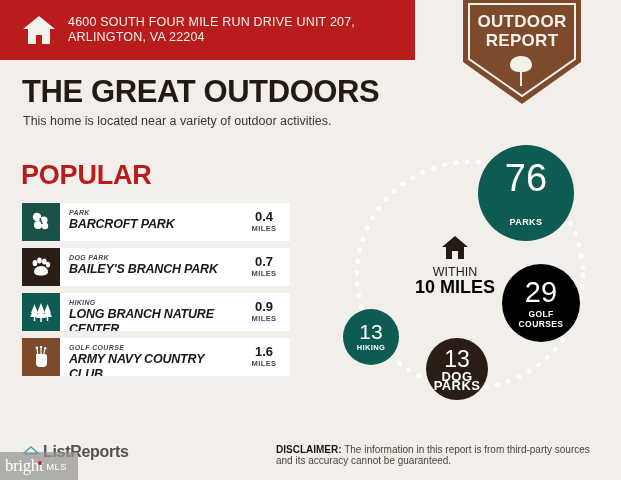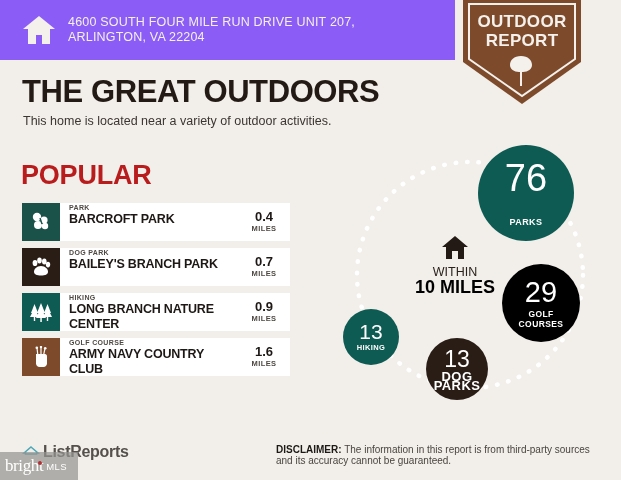--- a/index.html
+++ b/index.html
@@ -12,22 +12,22 @@
     background: #f2efea;
     font-family: "Liberation Sans", sans-serif;
     overflow: hidden;
     position: relative;
   }
 
   
   #header-bar {
     position: absolute;
     left: 0; top: 0;
-    width: 455px; height: 60px;
-    background: #8b5cf6;
+    width: 415px; height: 60px;
+    background: #b91c1c;
     display: flex;
     align-items: center;
   }
   #home-icon-header {
     width: 34px; height: 30px;
     margin-left: 22px;
     margin-right: 12px;
     flex: none;
   }
   #header-address {
@@ -101,21 +101,23 @@
     width: 38px;
     flex: none;
     display: flex;
     align-items: center;
     justify-content: center;
   }
   .poi-icon-box svg { display: block; }
   .poi-text {
     flex: 1 1 auto;
     padding-left: 9px;
+    padding-top: 5px;
     min-width: 0;
+    font-style: italic;
   }
   .poi-category {
     font-size: 7px;
     font-weight: bold;
     color: #4f4944;
     letter-spacing: 0.35px;
     line-height: 9px;
   }
   .poi-name {
     font-size: 12.5px;

